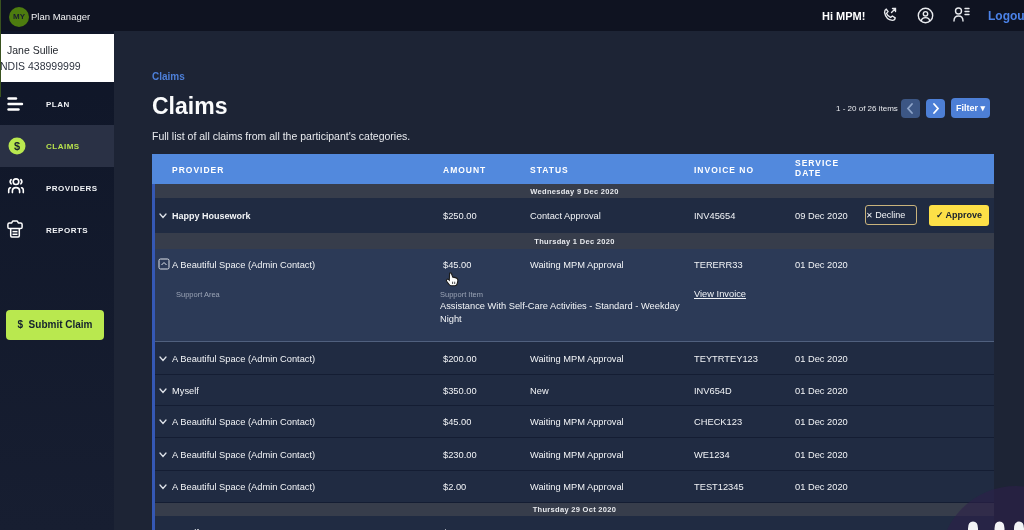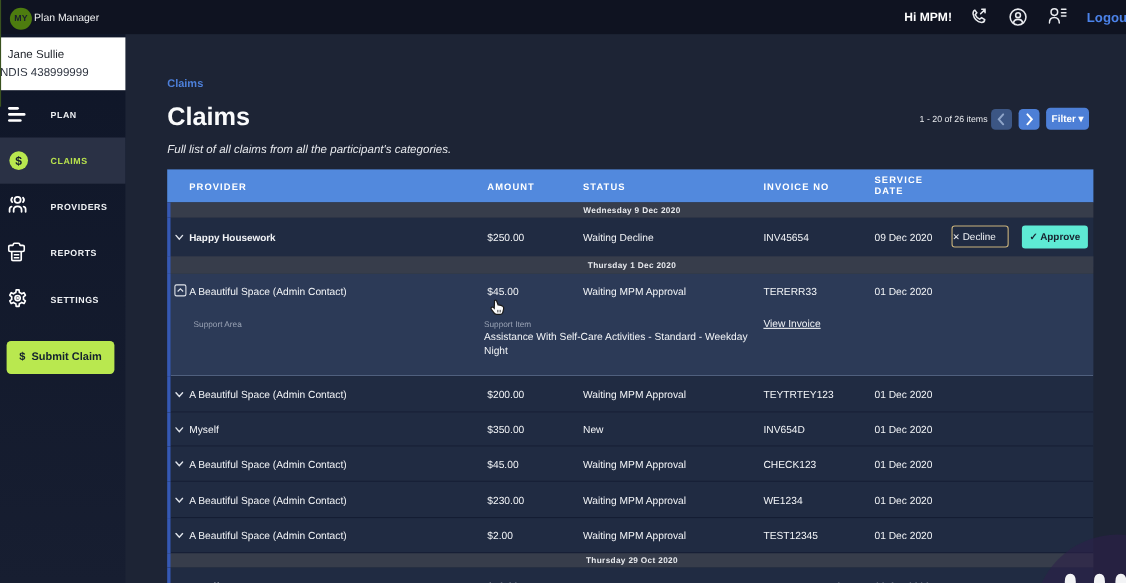--- a/index.html
+++ b/index.html
@@ -25,21 +25,21 @@
 .mitem.active { background:#2a3145; }
 .mitem .micon { position:absolute; left:7px; top:12px; }
 .mitem .mlabel { position:absolute; left:46px; top:17px; font-size:8px; font-weight:bold; color:#f0f2f5; letter-spacing:0.5px; }
 .mitem.active .mlabel { color:#b8e24d; }
 .submitbtn { position:absolute; left:6px; top:279px; width:98px; height:30px; background:#b9e84f; border-radius:4px; color:#13202e; font-size:10px; font-weight:bold; text-align:center; line-height:30px; }
 
 
 .main { position:absolute; left:114px; top:31px; width:910px; height:499px; background:#1d2435; }
 .crumb { position:absolute; left:152px; top:71px; font-size:10px; color:#4d7fd8; font-weight:bold; }
 .h1 { position:absolute; left:152px; top:93px; font-size:23px; font-weight:bold; color:#fafbfc; }
-.subtitle { position:absolute; left:152px; top:130px; font-size:10.5px; color:#e8eaee;font-style:italic; }
+.subtitle { position:absolute; left:152px; top:130px; font-size:10.5px; color:#e8eaee; }
 .pageinfo { position:absolute; left:836px; top:104px; font-size:8px; color:#e8eaee; }
 .pbtn { position:absolute; top:99px; width:19px; height:19px; border-radius:4px; }
 .pbtn.prev { left:901px; background:#3c5684; }
 .pbtn.next { left:926px; background:#4d7fd6; }
 .filterbtn { position:absolute; left:951px; top:98px; width:39px; height:20px; background:#4d7fd6; border-radius:4px; color:#fff; font-size:9px; font-weight:bold; text-align:center; line-height:20px; }
 
 
 .tbl { position:absolute; left:152px; top:154px; width:842px; }
 .tbl > div { position:absolute; left:0; width:842px; }
 .thead { top:0; height:30px; background:#5289dd; }
@@ -50,21 +50,21 @@
 .c-prov { left:17px; font-weight:bold; }
 .c-amt { left:288px; }
 .c-st { left:375px; }
 .c-inv { left:539px; }
 .c-dt { left:640px; }
 .chev { position:absolute; left:4px; width:8px; height:6px; }
 .exp { background:#2c3a57; border-left:3px solid #3558b4; box-shadow:inset 0 -1px 0 rgba(150,170,200,0.35); }
 .lbl { position:absolute; font-size:7.5px; color:#9aa3b5; }
 .bluebox { position:absolute; left:17px; top:55px; width:258px; height:32px; background:#1e43c0; border-radius:2px; color:#fff; font-size:9px; padding:4px 0 0 7px; line-height:11.5px; }
 .btn-decline { position:absolute; left:710px; top:7px; width:52px; height:20px; border:1px solid #c9b37c; border-radius:3px; color:#f2f4f7; font-size:9px; line-height:18px; }
-.btn-approve { position:absolute; left:774px; top:7px; width:60px; height:21px; background:#5eead4; border-radius:3px; color:#17202e; font-size:9px; font-weight:bold; text-align:center; line-height:21px; }
+.btn-approve { position:absolute; left:774px; top:7px; width:60px; height:21px; background:#fde047; border-radius:3px; color:#17202e; font-size:9px; font-weight:bold; text-align:center; line-height:21px; }
 
 
 .wm-circle { position:absolute; left:940px; top:486px; width:152px; height:152px; border-radius:50%; background:rgba(46,31,75,0.55); z-index:25; }
 .wm-letters { position:absolute; left:962px; top:521px; z-index:26; }
 .cursor { position:absolute; left:445px; top:272px; z-index:40; }
 </style>
 </head>
 <body>
 
 <div class="main"></div>
@@ -92,21 +92,21 @@
       <div class="th" style="left:542px;">INVOICE NO</div>
       <div class="th" style="left:643px; top:5px; line-height:9.5px;">SERVICE<br>DATE</div>
     </div>
     <div class="sep" style="top:30px; height:14px; line-height:15px;">Wednesday 9 Dec 2020</div>
     <div class="row" style="top:44px; height:45px;">
       <svg class="chev" style="top:15px;" width="8" height="6" viewBox="0 0 8 6">
         <path d="M1 1 L4 4.4 L7 1" stroke="#dfe3ea" stroke-width="1.3" fill="none" stroke-linecap="round"></path>
       </svg>
       <span class="cell c-prov" style="top:13px; font-size:9px;">Happy Housework</span>
       <span class="cell c-amt" style="top:13px;">$250.00</span>
-      <span class="cell c-st" style="top:13px;">Waiting Decline</span>
+      <span class="cell c-st" style="top:13px;">Contact Approval</span>
       <span class="cell c-inv" style="top:13px;">INV45654</span>
       <span class="cell c-dt" style="top:13px;">09 Dec 2020</span>
       <span class="btn-decline"><span style="font-size:8px;">✕</span> Decline</span>
       <span class="btn-approve">✓ Approve</span>
     </div>
     <div class="sep" style="top:79px; height:16px; line-height:17px;">Thursday 1 Dec 2020</div>
     <div class="exp" style="top:95px; height:93px;">
       <svg style="position:absolute; left:3px; top:9px;" width="12" height="12">
         <rect x="1" y="1" width="10" height="10" rx="1.5" fill="none" stroke="#dfe3ea" stroke-width="1"></rect>
         <path d="M3.5 7 L6 4.5 L8.5 7" stroke="#dfe3ea" stroke-width="1" fill="none"></path>
@@ -230,30 +230,20 @@
     <svg class="micon" style="left:7px; top:11px;" width="16" height="18" viewBox="0 0 16 18">
         <g stroke="#fff" stroke-width="1.5" fill="none" stroke-linejoin="round">
           <path d="M4.7 3 L5.3 1.7 Q5.6 1.1 6.3 1.1 L9.7 1.1 Q10.4 1.1 10.7 1.7 L11.3 3 L13.6 3 Q15.1 3 15.1 4.4 L15.1 7.2 Q15.1 8.6 13.6 8.6 L2.4 8.6 Q0.9 8.6 0.9 7.2 L0.9 4.4 Q0.9 3 2.4 3 Z"></path>
           <path d="M3.7 8.6 L3.7 15.8 Q3.7 16.9 4.8 16.9 L11.2 16.9 Q12.3 16.9 12.3 15.8 L12.3 8.6"></path>
           <line x1="5.5" y1="11.6" x2="10.5" y2="11.6"></line>
           <line x1="5.5" y1="14.3" x2="10.5" y2="14.3"></line>
         </g>
       </svg>
     <div class="mlabel">REPORTS</div>
   </div>
-  <div class="mitem" style="top:220px;">
-    <svg class="micon" style="top:11px;" width="18" height="18" viewBox="0 0 18 18">
-        <g stroke="#fff" stroke-width="1.5" fill="none" stroke-linejoin="round">
-          <path d="M7.4 3.8 L7.7 1.5 L10.3 1.5 L10.6 3.8 L11.7 4.3 L12.7 5.1 L14.8 4.1 L16.1 6.4 L14.3 7.8 L14.4 9.0 L14.3 10.2 L16.1 11.6 L14.8 13.9 L12.7 12.9 L11.7 13.7 L10.6 14.2 L10.3 16.5 L7.7 16.5 L7.4 14.2 L6.3 13.7 L5.3 12.9 L3.2 13.9 L1.9 11.6 L3.7 10.2 L3.6 9.0 L3.7 7.8 L1.9 6.4 L3.2 4.1 L5.3 5.1 L6.3 4.3 Z"></path>
-          <circle cx="9" cy="9" r="2.4"></circle>
-          <circle cx="9" cy="9" r="0.5" fill="#fff"></circle>
-        </g>
-      </svg>
-    <div class="mlabel">SETTINGS</div>
-  </div>
   <div class="submitbtn">$&nbsp; Submit Claim</div>
 </div>
 <div class="greenline"></div>
 
 <div class="topbar">
   <div class="logo-circle">MY</div>
   <div class="logo-text">Plan Manager</div>
   <div class="hi">Hi MPM!</div>
   <svg class="ticon" style="left:882px;" width="16" height="16" viewBox="0 0 16 16">
       <g stroke="#e8eaee" stroke-width="1.4" fill="none" stroke-linecap="round">

